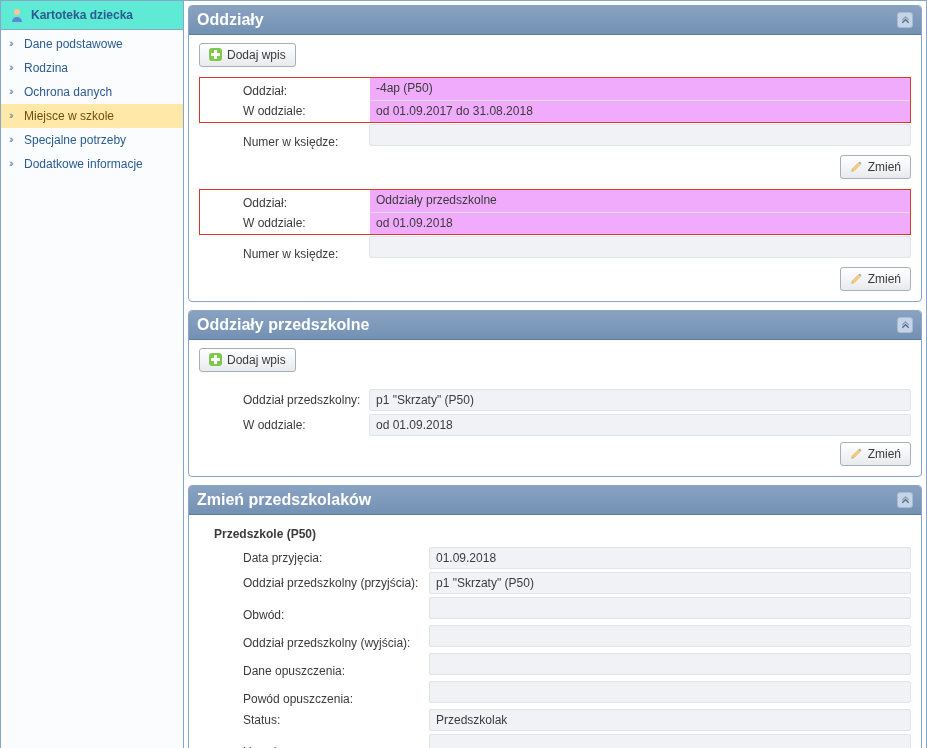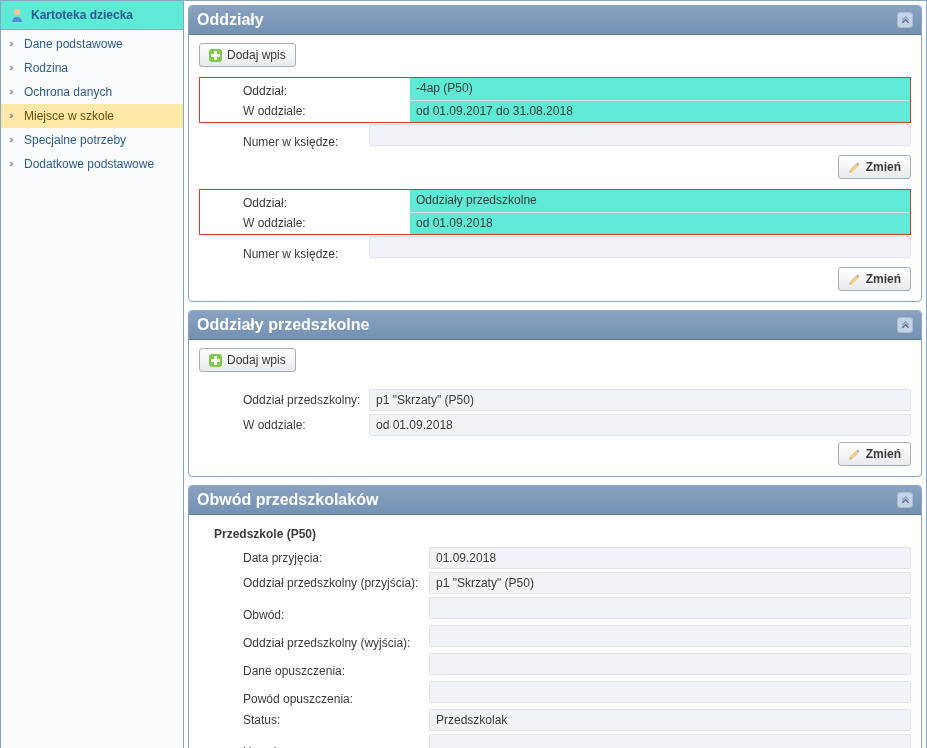--- a/index.html
+++ b/index.html
@@ -72,31 +72,31 @@
     border-radius: 3px;
     background: #c5d4e7;
     border: 1px solid #a9bbd3;
     display: flex; align-items: center; justify-content: center;
     cursor: pointer;
   }
   .collapse-btn svg { width: 9px; height: 9px; fill: #4b6a90; }
   .panel-body { padding: 8px 10px 10px 10px; }
   .btn {
     display: inline-flex;
-    align-items: flex-end;
+    align-items: flex-start;
     gap: 5px;
     padding: 4px 9px;
     border: 1px solid #a6aeb7;
     border-radius: 3px;
     background: linear-gradient(#fff, #e7eaee);
     color: #3b3b3b;
     cursor: pointer;
     font: inherit;
   }
-  .btn-zmien-wrap { text-align: right; margin-top: 6px; font-weight: bold; }
+  .btn-zmien-wrap { text-align: right; margin-top: 6px; }
   .plus-icon {
     width: 13px; height: 13px;
     display: inline-block;
     background: radial-gradient(circle at center, #7ec94c 0 100%);
     border-radius: 3px;
     position: relative;
   }
   .plus-icon::before, .plus-icon::after {
     content:"";
     position:absolute;
@@ -123,21 +123,21 @@
     border-radius: 2px;
     padding: 3px 6px;
     min-height: 22px;
   }
   .value-plain { flex:1; padding: 3px 0; }
   .red-box {
     border: 1px solid #d63a2a;
     border-radius: 0;
     margin: 4px 0;
   }
-  .red-box .form-value { border: none; background: #5eead4; border-radius:0;margin-left:40px; }
+  .red-box .form-value { border: none; background: #f0abfc; border-radius:0; }
   .red-box .form-row { margin:0; }
   .red-box .form-row + .form-row .form-value { border-top: 1px solid #dcdfe4; }
   .subsection-title { font-weight: bold; margin: 4px 0 6px 0; padding-left: 15px; }
   .person-icon svg { width:16px; height:16px; display:block; }
   .section-divider {
     height: 14px;
   }
 </style>
 </head>
 <body>
@@ -171,21 +171,21 @@
       <div class="side-item active">
         <span class="side-chevrons">››</span>
         <span>Miejsce w szkole</span>
       </div>
       <div class="side-item">
         <span class="side-chevrons">››</span>
         <span>Specjalne potrzeby</span>
       </div>
       <div class="side-item">
         <span class="side-chevrons">››</span>
-        <span>Dodatkowe podstawowe</span>
+        <span>Dodatkowe informacje</span>
       </div>
     </div>
   </div>
 
   <div class="main">
 
     <div class="panel">
       <div class="panel-header">
         <span>Oddziały</span>
         <span class="collapse-btn">
@@ -310,21 +310,21 @@
                 </svg>
             </span>
             <span>Zmień</span>
           </button>
         </div>
       </div>
     </div>
 
     <div class="panel">
       <div class="panel-header">
-        <span>Obwód przedszkolaków</span>
+        <span>Zmień przedszkolaków</span>
         <span class="collapse-btn">
           <svg viewBox="0 0 10 10">
               <path d="M1 7 5 3 9 7 8 8 5 5 2 8z"></path>
               <path d="M1 4 5 0 9 4 8 5 5 2 2 5z" opacity="0.5"></path>
             </svg>
         </span>
       </div>
       <div class="panel-body">
         <div class="subsection-title">Przedszkole (P50)</div>
 

